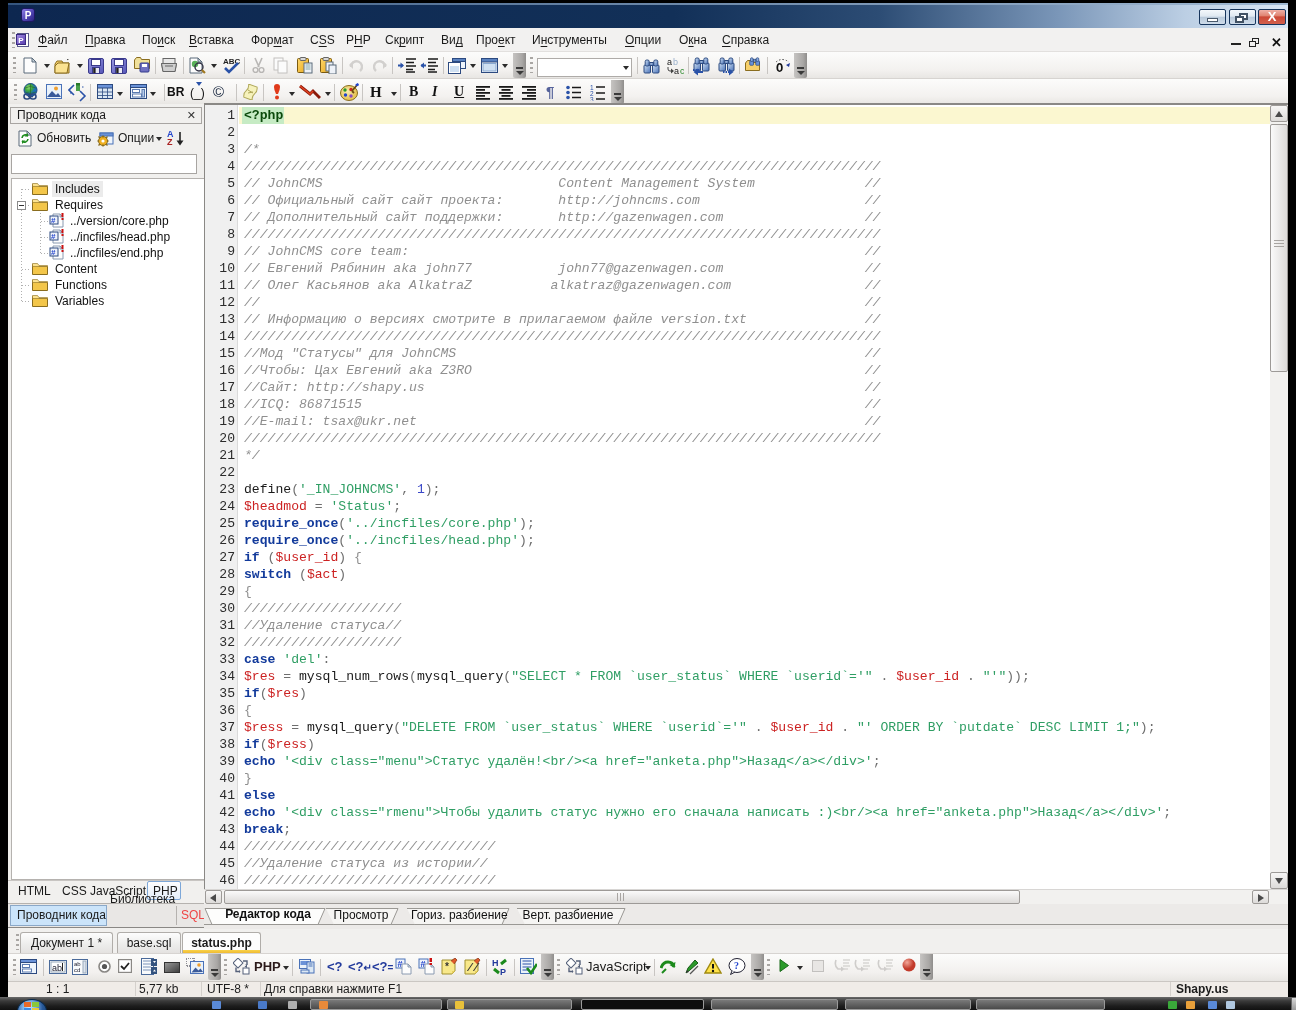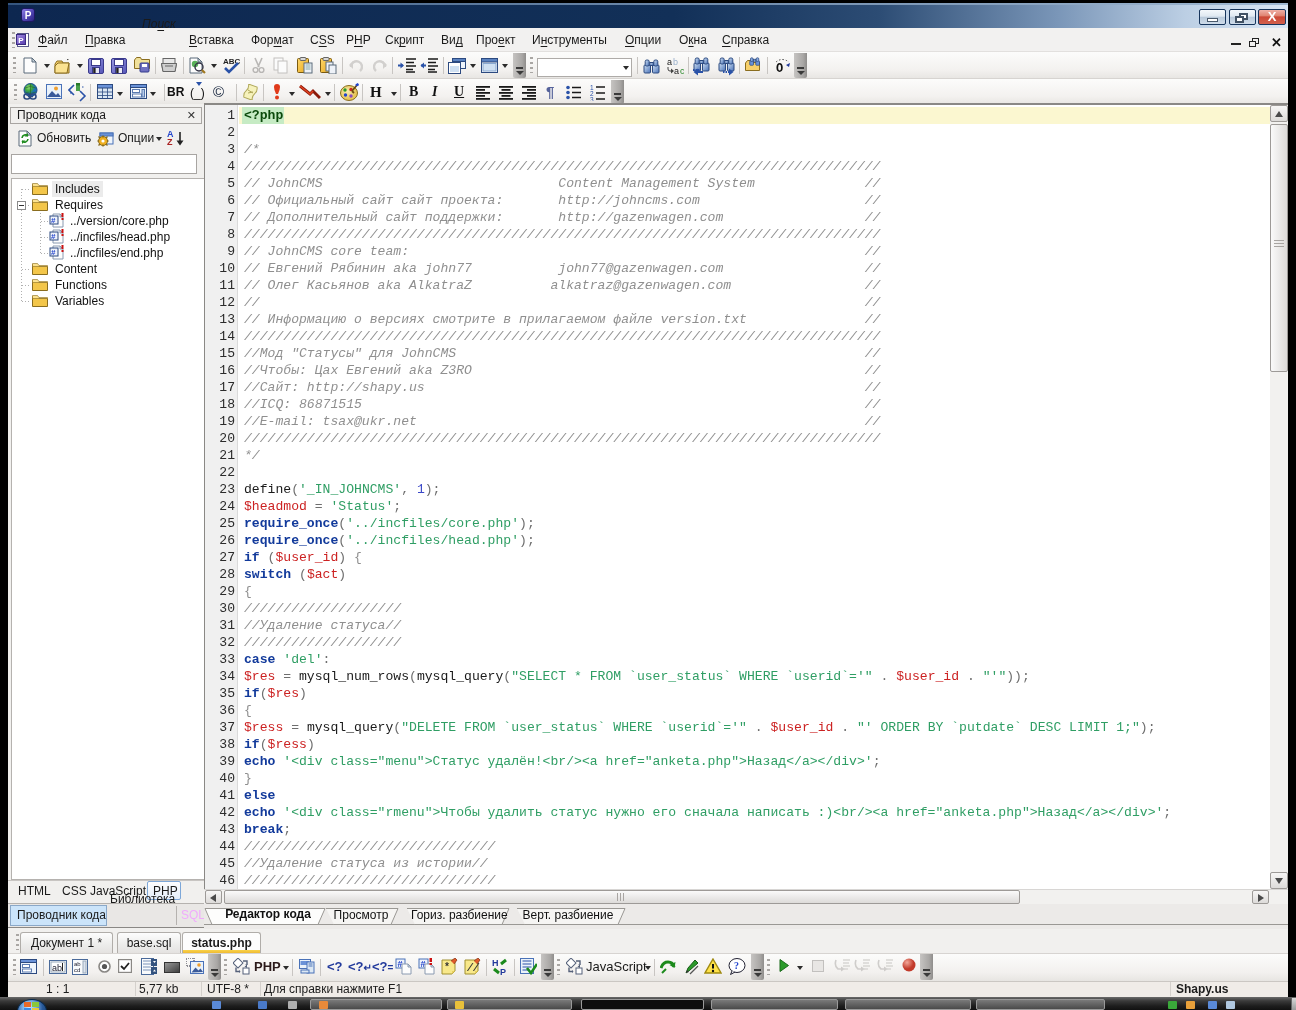--- a/index.html
+++ b/index.html
@@ -43,21 +43,21 @@
     </div>
 <div class="abs" style="left:1258px;top:9px;width:28px;height:16px;border:1px solid #17355c;border-radius:2px;background:linear-gradient(#efb0a6,#e08573 40%,#cc4836 50%,#d2604c);">
       <div class="abs" style="left:0;top:0;width:26px;height:14px;color:#fff;font-size:13px;font-weight:bold;text-align:center;line-height:13px;">X</div>
     </div>
 <div class="abs" style="left:8px;top:28px;width:1280px;height:24px;background:#f2f1f0;border-bottom:1px solid #e2e0de;"></div>
 <div class="grip" style="left:12px;top:32px;height:16px;"></div>
 <div class="abs" style="left:17px;top:33px;width:12px;height:14px;background:#fff;border:1px solid #5a5a8a;"></div>
 <div class="abs" style="left:16px;top:34px;width:10px;height:11px;background:linear-gradient(135deg,#a08ae0,#5a3fb0);border:1px solid #3a2a80;color:#fff;font-size:8px;font-weight:bold;line-height:11px;text-align:center;">P</div>
 <div class="mi" style="left:38px;top:28px;"><u>Ф</u>айл</div>
 <div class="mi" style="left:85px;top:28px;"><u>П</u>равка</div>
-<div class="mi" style="left:142px;top:12px;font-style:italic;">По<u>и</u>ск</div>
+<div class="mi" style="left:142px;top:28px;">По<u>и</u>ск</div>
 <div class="mi" style="left:189px;top:28px;"><u>В</u>ставка</div>
 <div class="mi" style="left:251px;top:28px;">Фор<u>м</u>ат</div>
 <div class="mi" style="left:310px;top:28px;">C<u>S</u>S</div>
 <div class="mi" style="left:346px;top:28px;">P<u>H</u>P</div>
 <div class="mi" style="left:385px;top:28px;">Ск<u>р</u>ипт</div>
 <div class="mi" style="left:441px;top:28px;">Ви<u>д</u></div>
 <div class="mi" style="left:476px;top:28px;">Про<u>е</u>кт</div>
 <div class="mi" style="left:532px;top:28px;">И<u>н</u>струменты</div>
 <div class="mi" style="left:625px;top:28px;"><u>О</u>пции</div>
 <div class="mi" style="left:679px;top:28px;">О<u>к</u>на</div>
@@ -496,21 +496,21 @@
 <div class="abs" style="left:18px;top:884px;font-size:12px;color:#1a1a1a;">HTML</div>
 <div class="abs" style="left:62px;top:884px;font-size:12px;color:#1a1a1a;">CSS</div>
 <div class="abs" style="left:90px;top:884px;font-size:12px;color:#1a1a1a;">JavaScript</div>
 <div class="abs" style="left:147px;top:881px;width:34px;height:19px;border:1px solid #7da7d8;border-radius:2px;background:linear-gradient(#fdfdfe,#e4eefa);"></div>
 <div class="abs" style="left:153px;top:884px;font-size:12px;color:#1a1a1a;">PHP</div>
 <div class="abs" style="left:8px;top:903px;width:196px;height:25px;background:#e9e7e5;border-top:1px solid #b5b2af;border-bottom:1px solid #8a8885;"></div>
 <div class="abs" style="left:10px;top:905px;width:97px;height:21px;background:#cbe4fa;border:1px solid #8aa8c8;"></div>
 <div class="abs" style="left:17px;top:908px;font-size:12px;color:#1a1a1a;">Проводник кода</div>
 <div class="abs" style="left:110px;top:892px;font-size:12px;color:#1a1a1a;text-align:center;">Библиотека</div>
 <div class="abs" style="left:176px;top:906px;width:1px;height:19px;background:#b5b2af;"></div>
-<div class="abs" style="left:181px;top:908px;font-size:12px;color:#f0abfc;">SQL</div>
+<div class="abs" style="left:181px;top:908px;font-size:12px;color:#ef4444;">SQL</div>
 <div class="abs" style="left:204px;top:105px;width:1066px;height:784px;background:#fff;border-left:1px solid #8a8885;"></div>
 <div class="abs" style="left:205px;top:105px;width:33px;height:784px;background:#f0f0f0;border-right:1px solid #dadada;"></div>
 <div class="abs" style="left:239px;top:107px;width:1031px;height:17px;background:#fbf7d0;"></div>
 <div class="abs" style="left:242px;top:107px;width:42px;height:17px;background:#c6ebc4;"></div>
 <pre class="abs" style="left:205px;top:107px;width:30px;font-size:13.1px;line-height:17px;color:#2b2b2b;text-align:right;">1
 2
 3
 4
 5
 6

